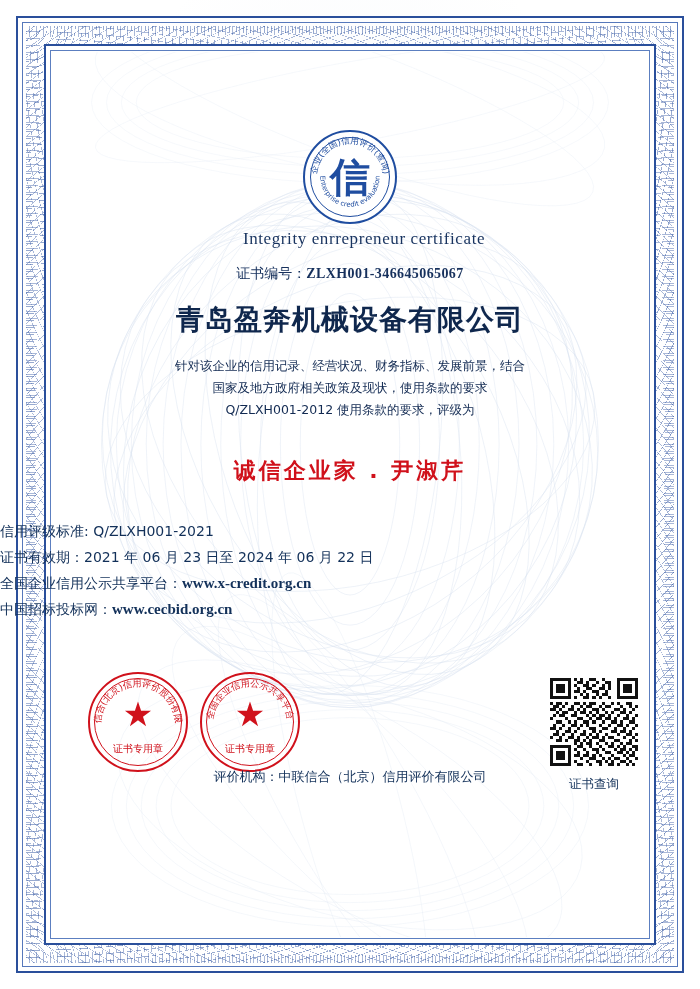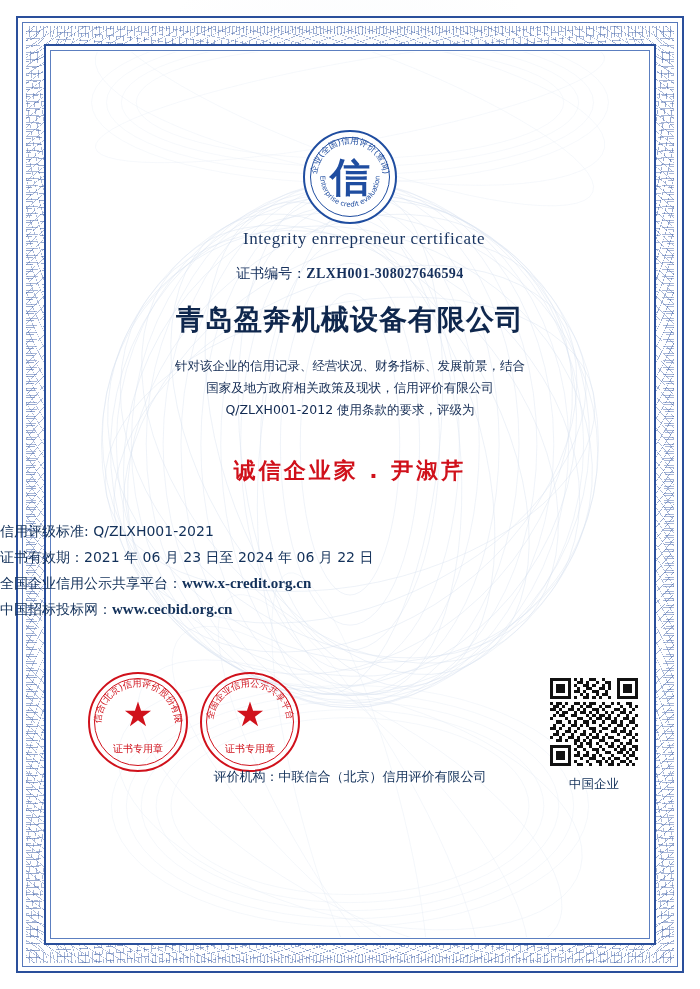--- a/index.html
+++ b/index.html
@@ -270,28 +270,28 @@
             <textPath href="#ringBottom" startOffset="50%" text-anchor="middle">Enterprise credit evaluation</textPath>
           </text>
         </svg>
       </div>
       <div class="logo-char">信</div>
     </div>
 
     <div class="title-en">Integrity enrrepreneur certificate</div>
 
     <div class="cert-no">
-      <span>证书编号：</span><b>ZLXH001-308027646594</b>
+      <span>证书编号：</span><b>ZLXH001-346645065067</b>
     </div>
 
     <div class="company">青岛盈奔机械设备有限公司</div>
 
     <div class="body-text">
       <span class="ln">针对该企业的信用记录、经营状况、财务指标、发展前景，结合</span>
-      <span class="ln">国家及地方政府相关政策及现状，信用评价有限公司</span>
+      <span class="ln">国家及地方政府相关政策及现状，使用条款的要求</span>
       <span class="ln">Q/ZLXH001-2012 使用条款的要求，评级为</span>
     </div>
 
     <div class="award">诚信企业家 . 尹淑芹</div>
 
     <div class="details">
       <div class="row">信用评级标准: Q/ZLXH001-2021</div>
       <div class="row">证书有效期：2021 年 06 月 23 日至 2024 年 06 月 22 日</div>
       <div class="row">
         <span>全国企业信用公示共享平台：</span><span class="url">www.x-credit.org.cn</span>
@@ -562,18 +562,18 @@
           <rect x="9" y="28" width="2" height="1"></rect>
             <rect x="13" y="28" width="1" height="1"></rect>
           <rect x="16" y="28" width="1" height="1"></rect>
             <rect x="19" y="28" width="2" height="1"></rect>
           <rect x="22" y="28" width="1" height="1"></rect>
             <rect x="25" y="28" width="1" height="1"></rect>
           <rect x="27" y="28" width="1" height="1"></rect>
         </g>
       </svg>
     </div>
-    <div class="qr-label">中国企业</div>
+    <div class="qr-label">证书查询</div>
   </div>
 
   <div class="issuer">评价机构：中联信合（北京）信用评价有限公司</div>
 
 </div>
 
 </body></html>

